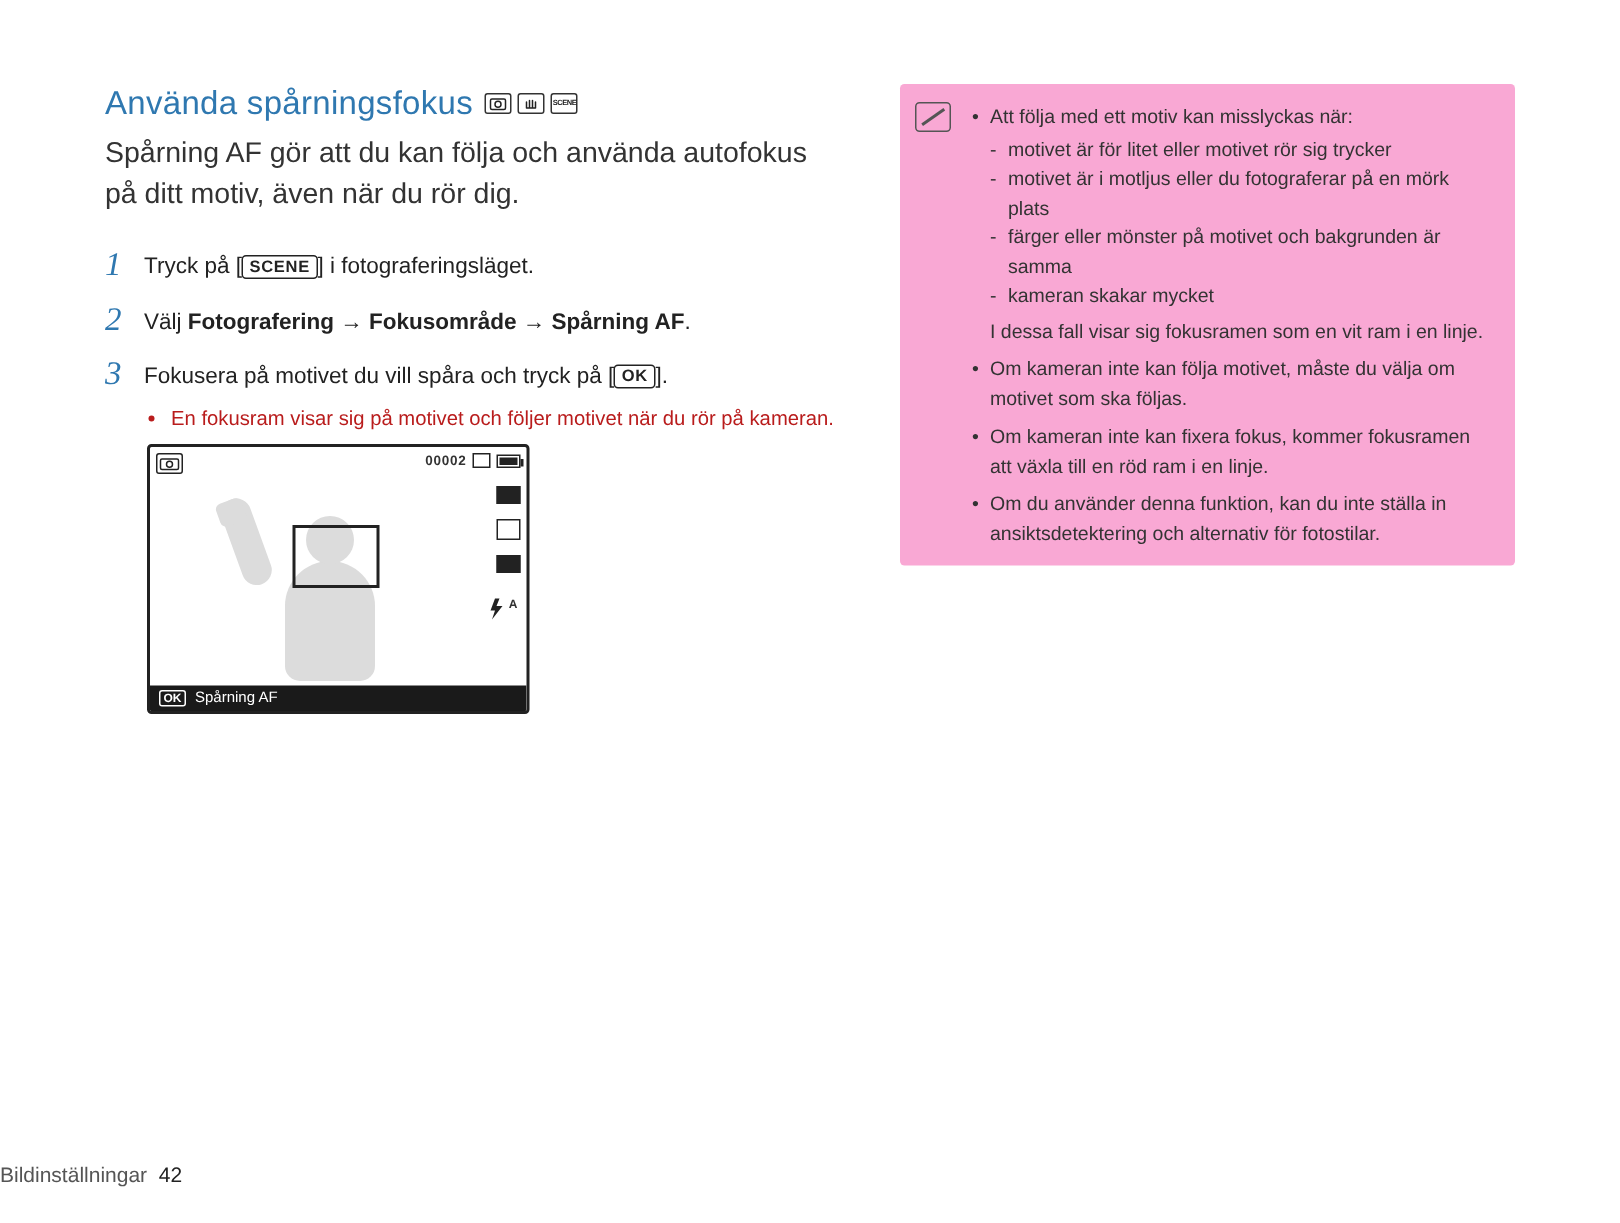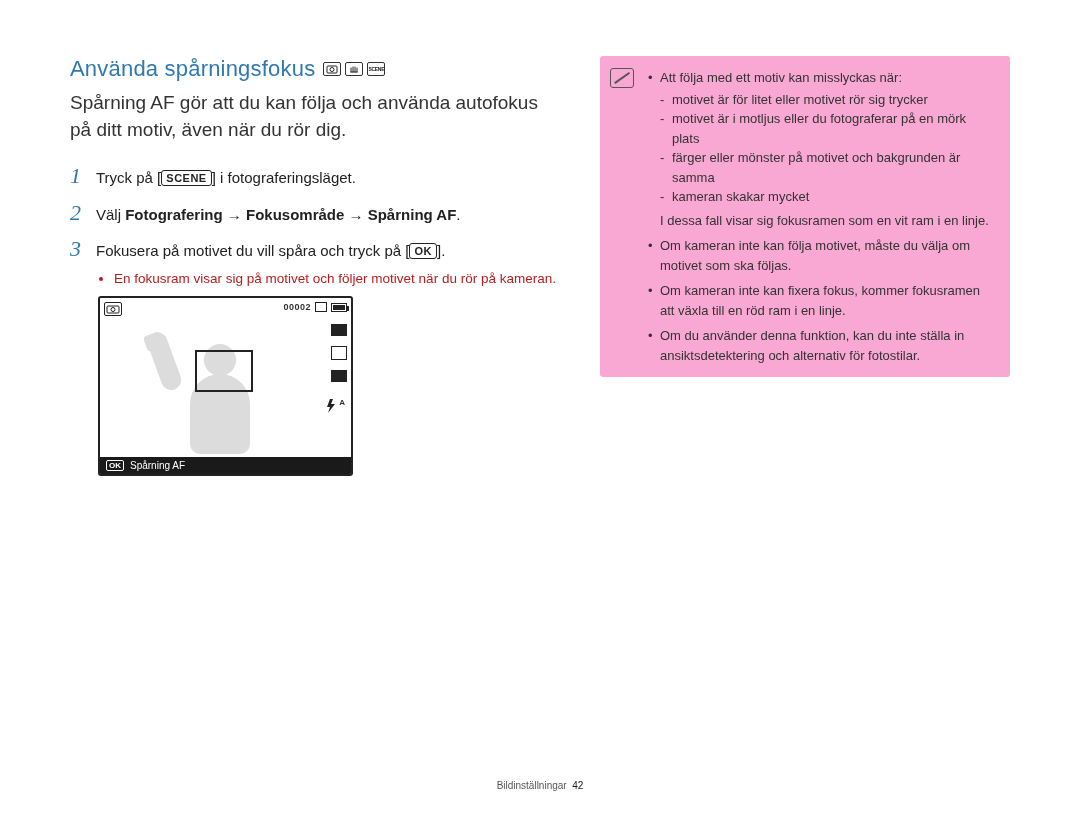--- a/index.html
+++ b/index.html
@@ -223,22 +223,22 @@
     .note-sub li { position: relative; padding-left: 12px; }
     .note-sub li::before {
       content: "-"; position: absolute; left: 0; top: 0;
     }
     .note-extra {
       padding-left: 0px; margin-bottom: 6px;
     }
     .footer {
       position: absolute;
       bottom: 24px; left: 0; right: 0;
-      text-align: center;
-      font-size: 10px;
+      text-align: left;
+      font-size: 14px;
       color: #555;
     }
     .footer .pg { color: #222; }
   </style>
 </head>
 <body>
 
 <div class="page">
 
   <div class="columns">

